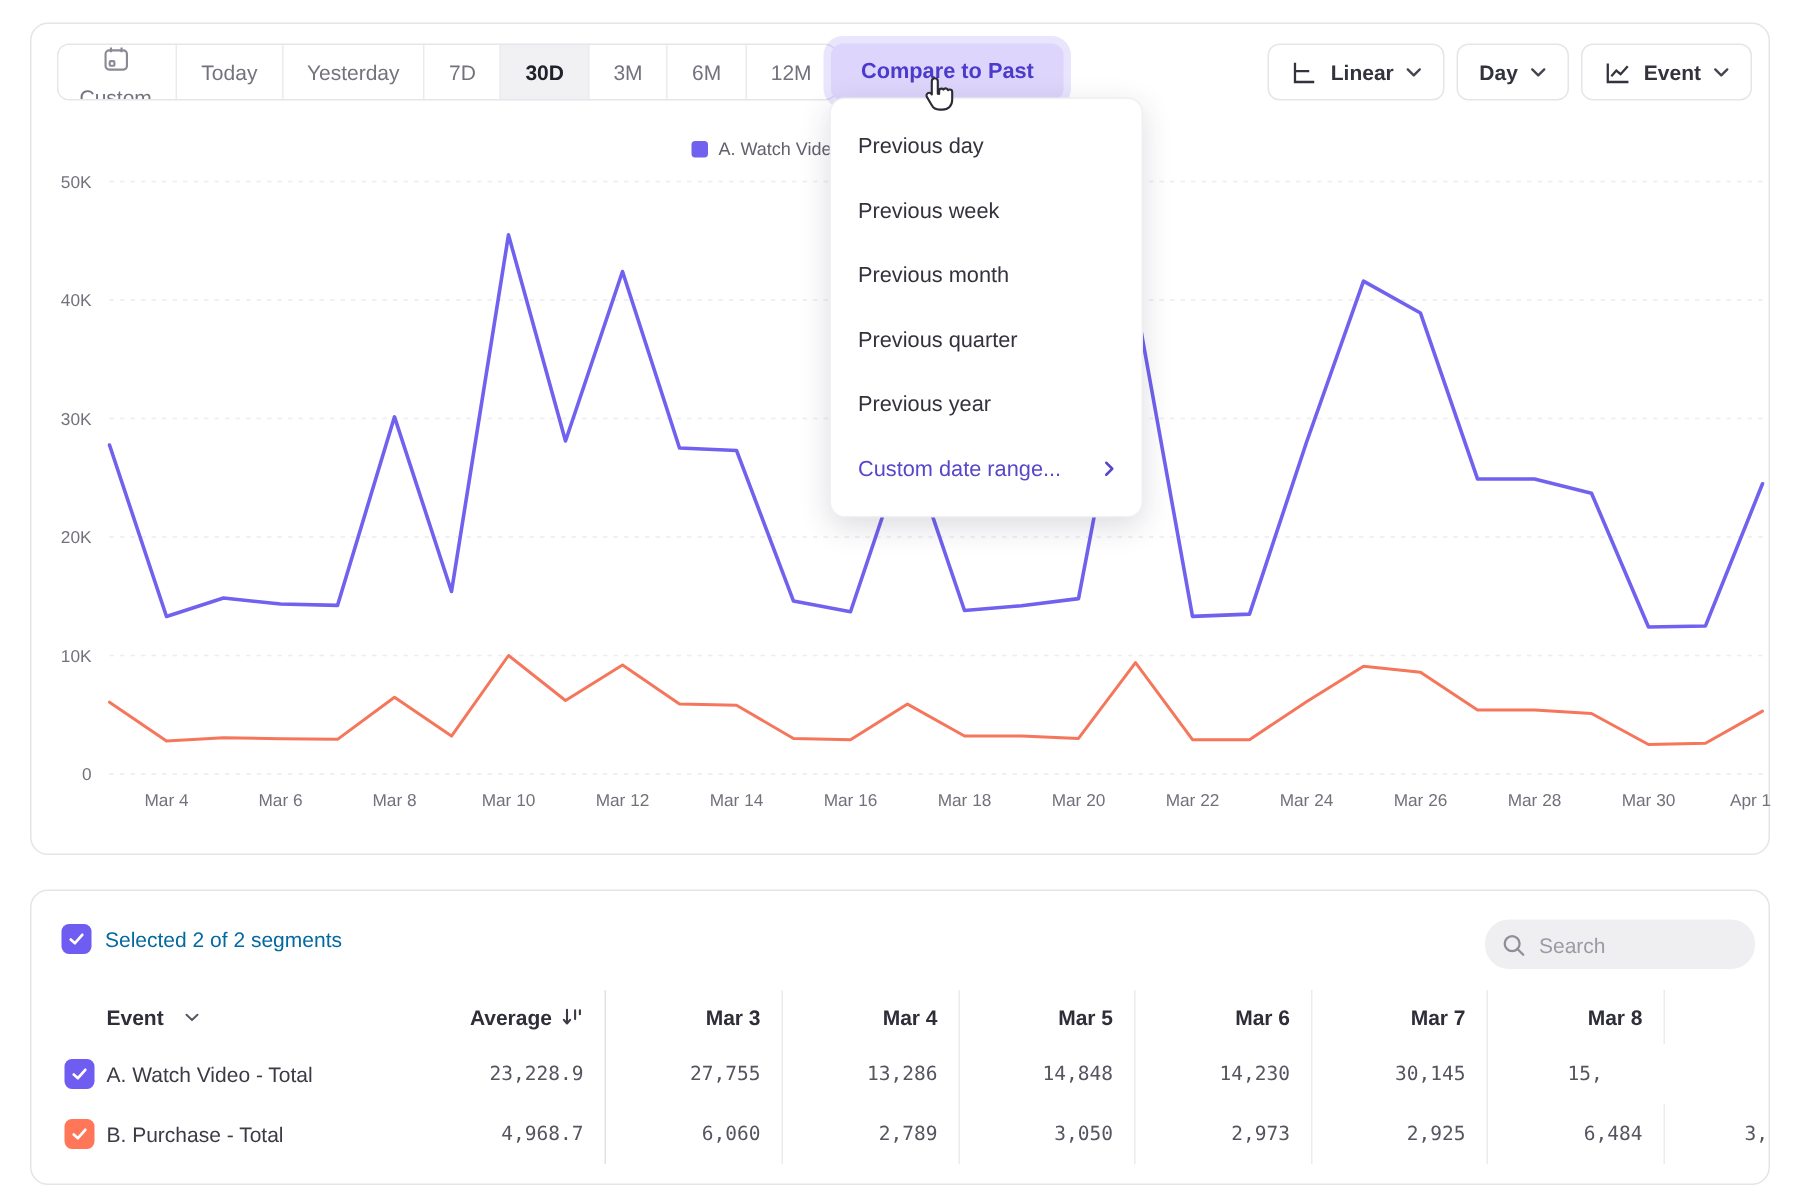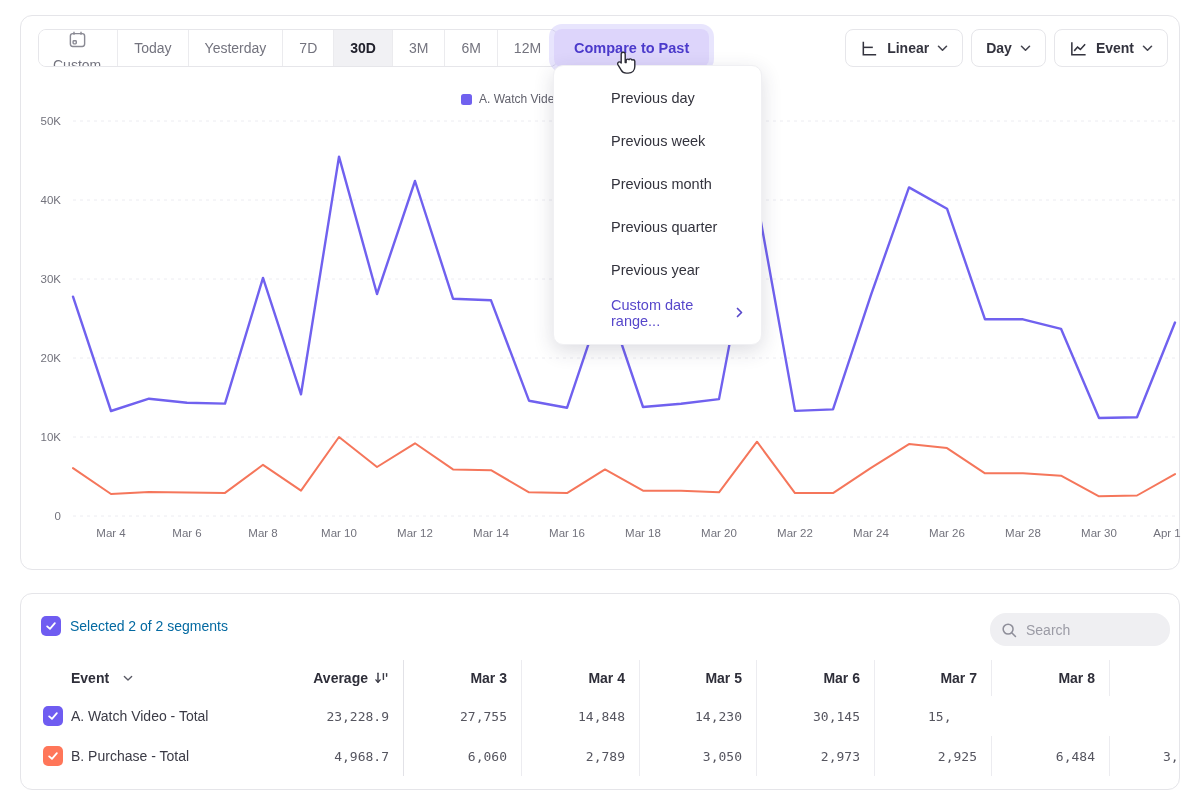--- a/index.html
+++ b/index.html
@@ -35,21 +35,21 @@
 
   
   .chart-svg { position:absolute; left:0; top:85px; z-index:0; }
   .chart-svg text { font-family:"Liberation Sans", sans-serif; }
 
   
   .dropdown { position:absolute; left:553px; top:65px; width:209px; padding:10px 0;
     background:#fff; border:1px solid #f0f0f3; border-radius:10px; z-index:30;
     box-shadow:0 6px 20px rgba(45,45,75,0.16); }
   .dd-item { height:43px; display:flex; align-items:center; padding:0 18px;
-    font-size:14.5px; color:#33333d; cursor:pointer;margin-left:39px; }
+    font-size:14.5px; color:#33333d; cursor:pointer; }
   .dd-item.custom { color:#5747cb; justify-content:space-between; }
 
   .cursor-icon { position:absolute; left:614px; top:50px; z-index:40; pointer-events:none; }
 
   
   .seg-row { position:absolute; left:20px; top:22px; display:flex; align-items:center; gap:9px; }
   .checkbox { width:20px; height:20px; border-radius:5px; background:#6f5cf1;
     display:flex; align-items:center; justify-content:center; cursor:pointer; flex:0 0 auto; }
   .seg-text { font-size:14px; color:#0369a1; }
 
@@ -256,20 +256,21 @@
       <div class="cell ev">
         <span class="checkbox" style="background: rgb(111, 92, 241);">
           <svg width="14" height="14" viewBox="0 0 20 20" fill="none" stroke="#fff" stroke-width="2.6" stroke-linecap="round" stroke-linejoin="round">
               <path d="M4.5 10.5 L8.5 14 L15.5 6"></path>
             </svg>
         </span>
         <span class="ev-label">A. Watch Video - Total</span>
       </div>
       <div class="cell num">23,228.9</div>
       <div class="cell num date first-date">27,755</div>
+      <div class="cell num date">13,286</div>
       <div class="cell num date">14,848</div>
       <div class="cell num date">14,230</div>
       <div class="cell num date">30,145</div>
       <div class="cell num date last-val">15,</div>
     </div>
 
     <div class="trow body">
       <div class="cell ev">
         <span class="checkbox" style="background: rgb(255, 118, 89);">
           <svg width="14" height="14" viewBox="0 0 20 20" fill="none" stroke="#fff" stroke-width="2.6" stroke-linecap="round" stroke-linejoin="round">

